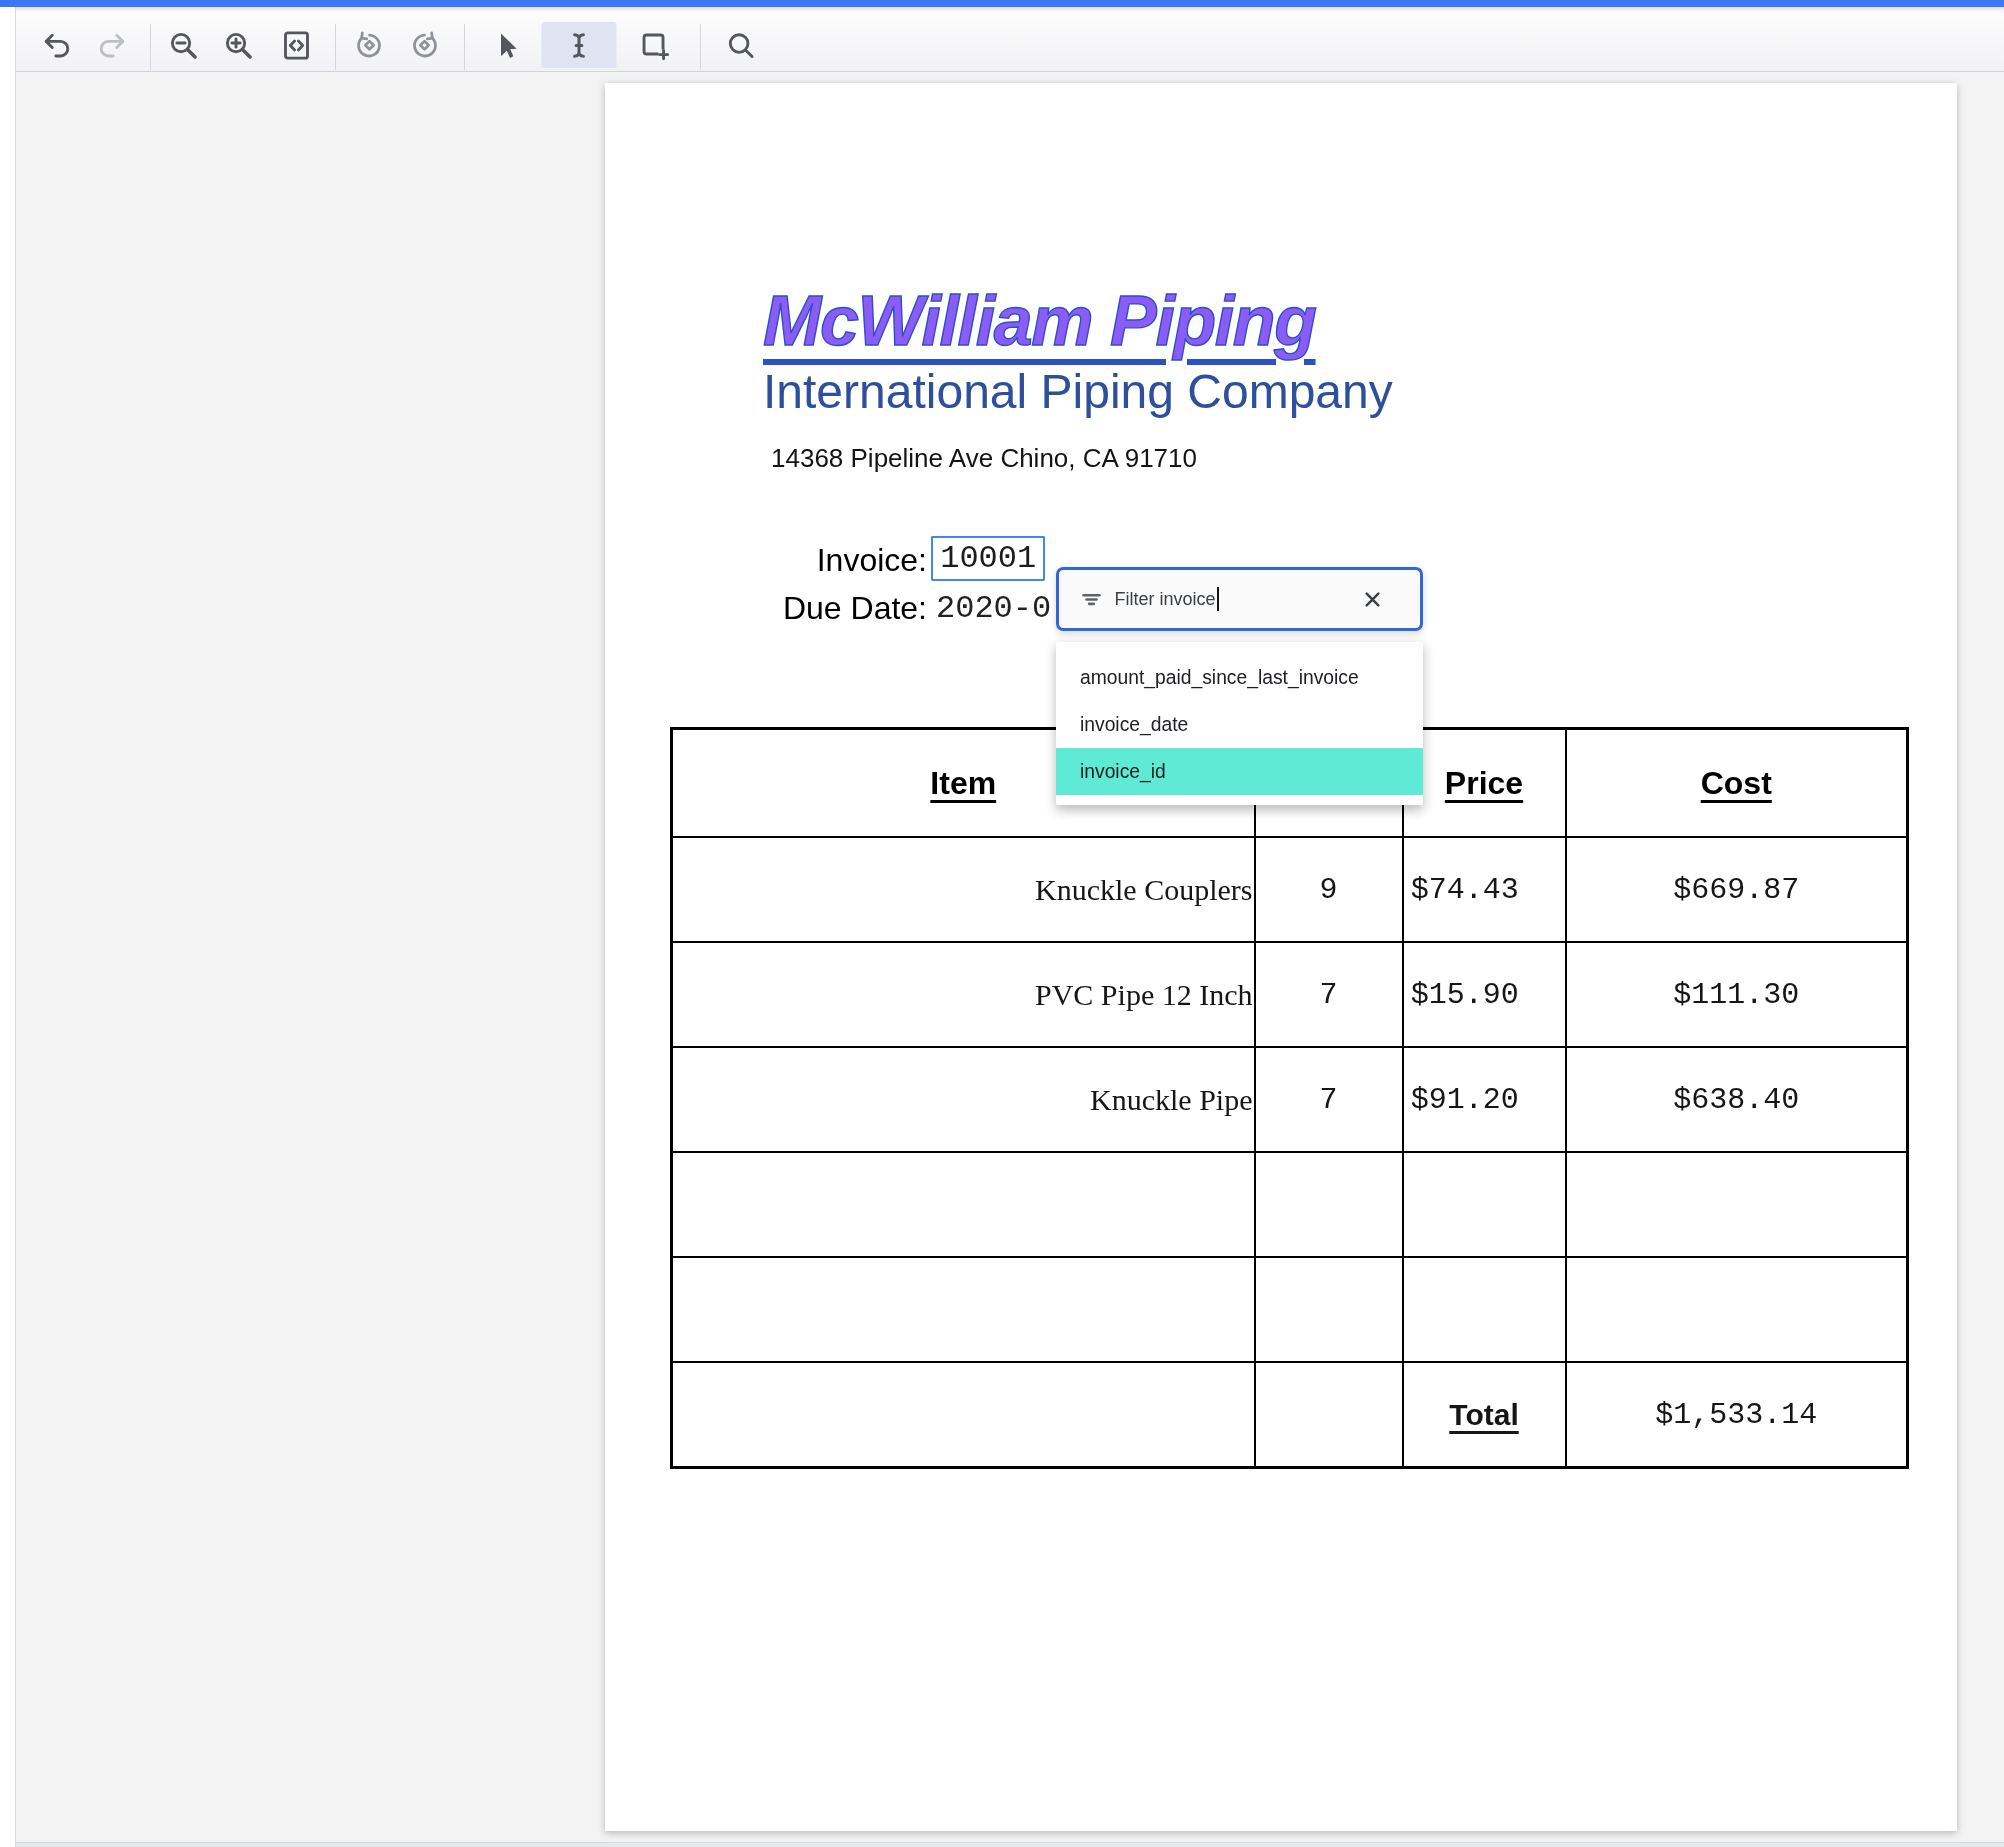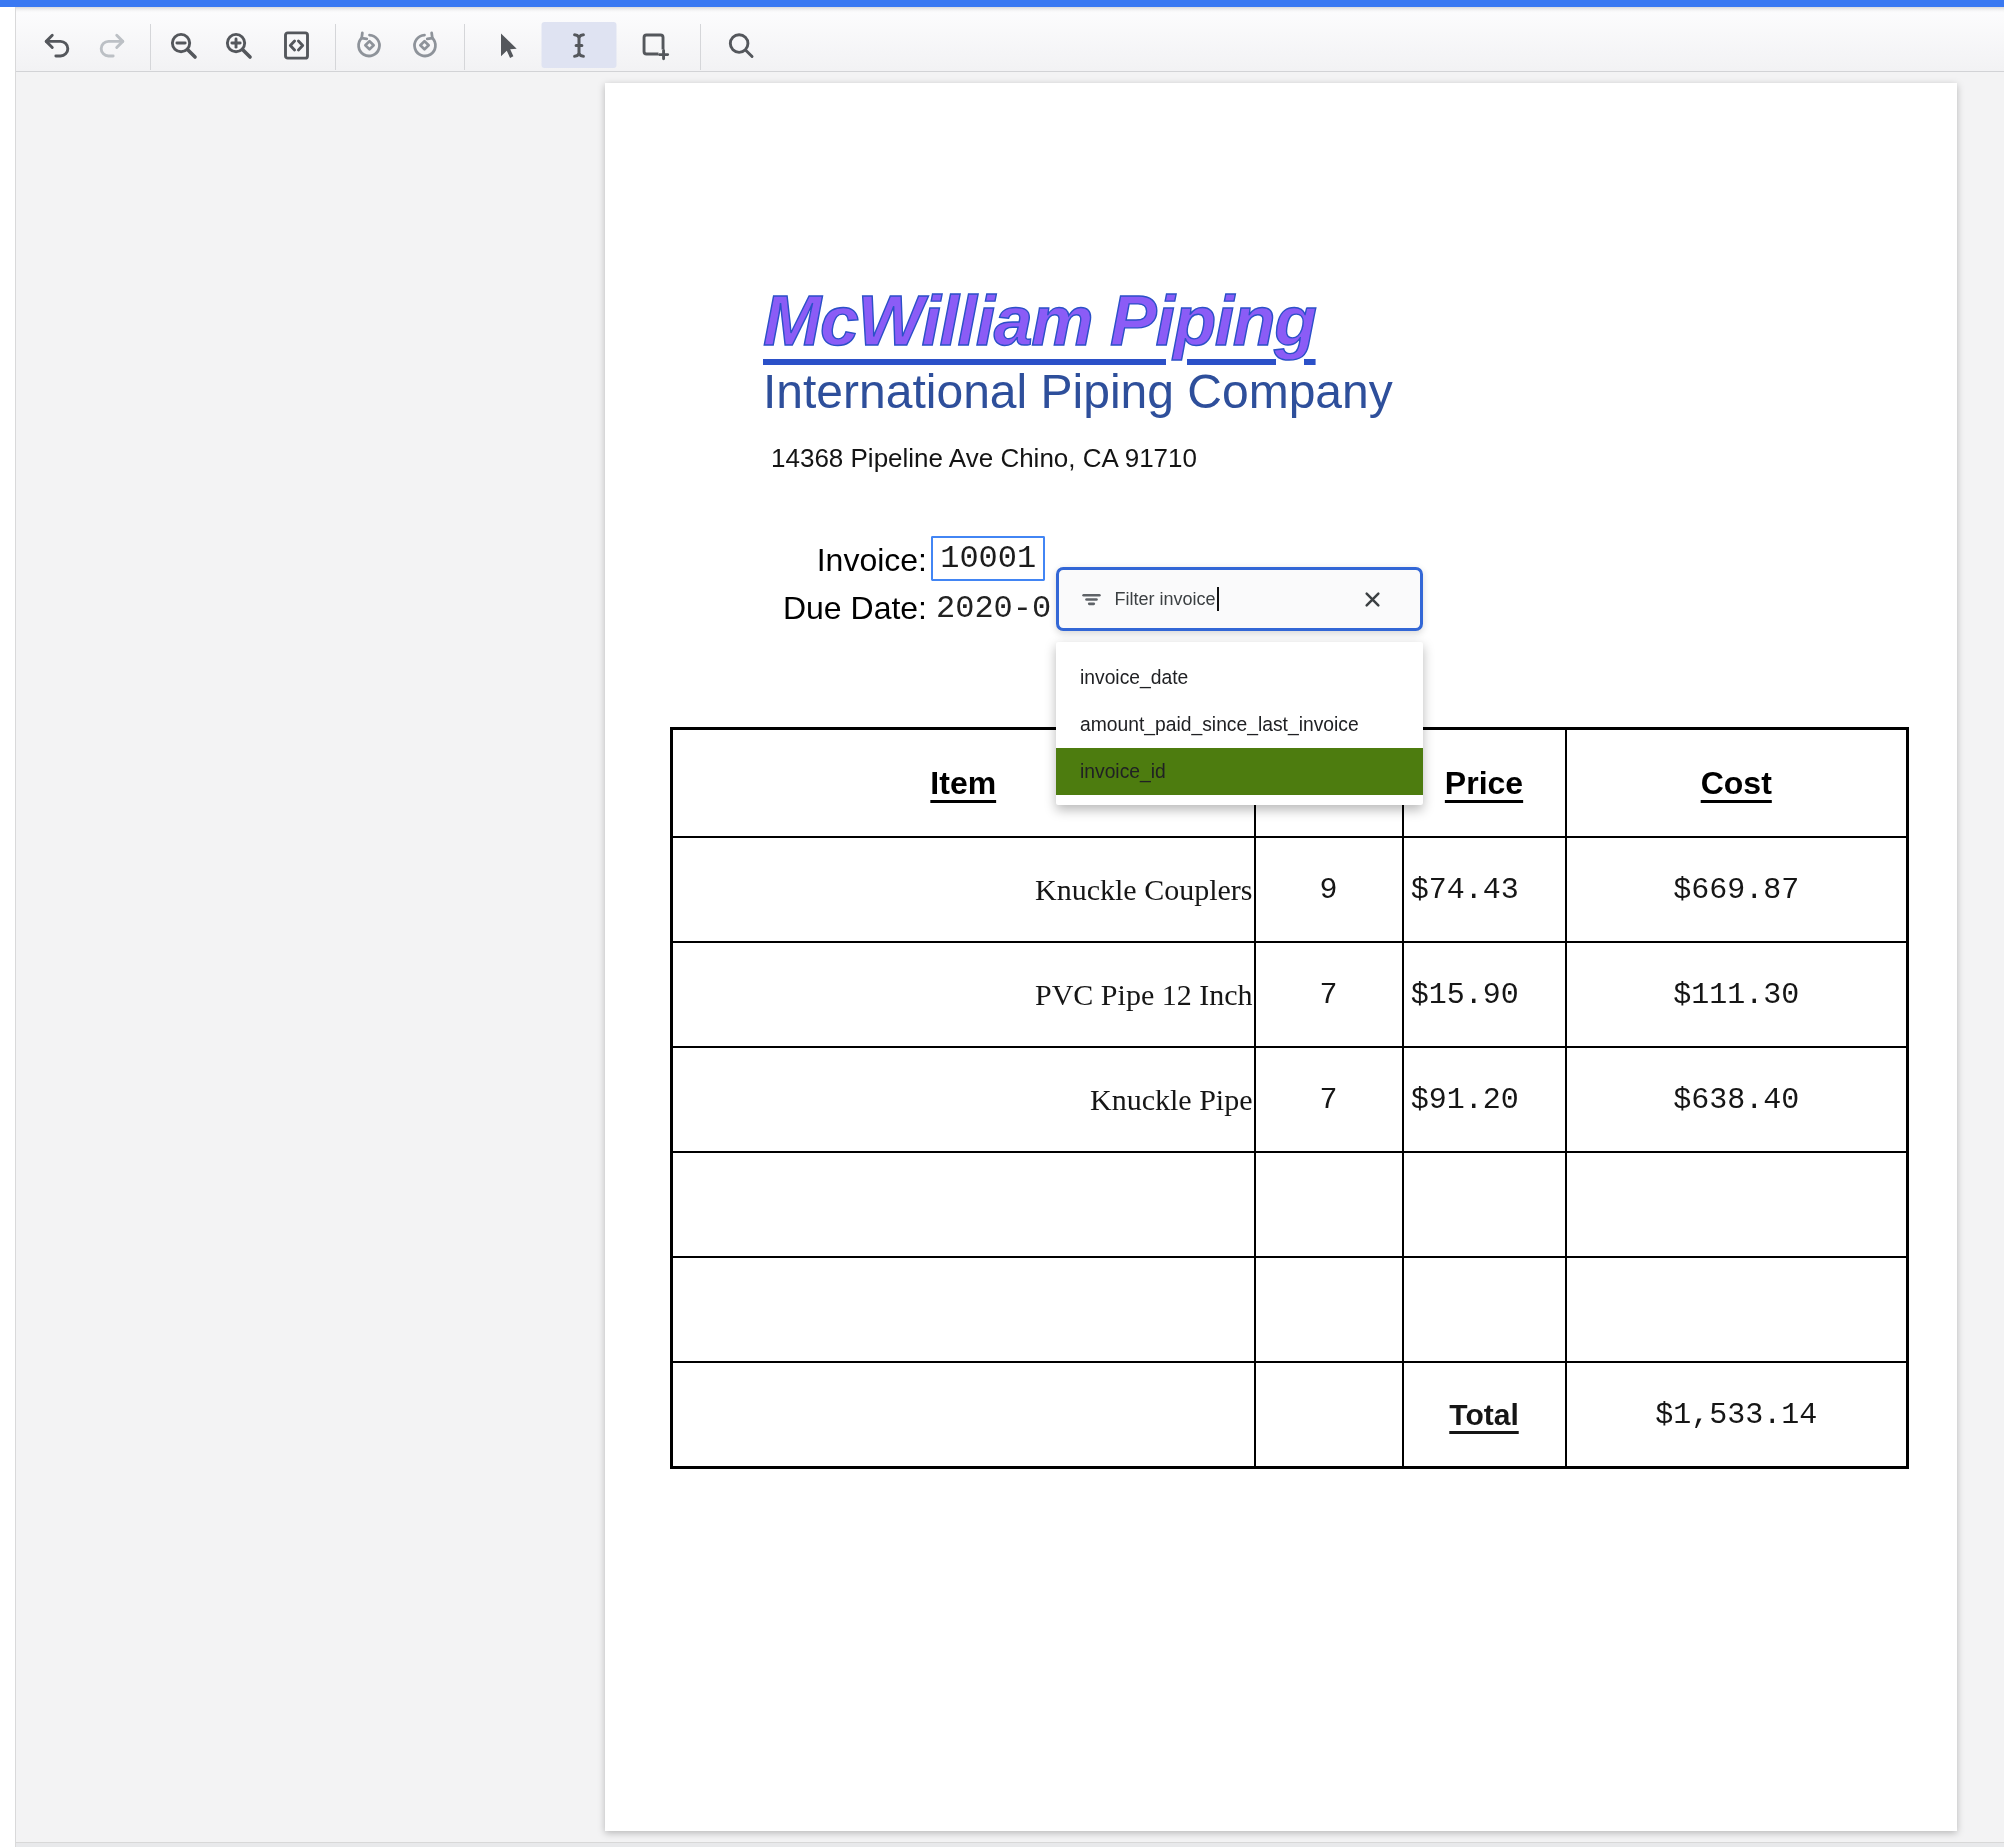--- a/index.html
+++ b/index.html
@@ -58,21 +58,21 @@
                 box-shadow:0 2.9px 7.2px rgba(0,0,0,.15);}
   .filter-text{font-size:18px;color:#3C4043;margin-left:10px;white-space:nowrap;}
   .caret{display:inline-block;width:2.1px;height:24px;background:#111;margin-left:1.4px;vertical-align:middle;}
   .popup-close{margin-left:auto;margin-right:32px;display:flex;align-items:center;justify-content:center;
                width:32px;height:32px;}
   .dropdown{position:absolute;left:451px;top:559px;width:367px;height:163px;background:#ffffff;
             border-radius:2.1px;box-shadow:0 4.3px 11.5px rgba(0,0,0,.28);z-index:30;padding-top:11.5px;
             box-sizing:border-box;}
   .dd-item{height:47px;line-height:47px;padding-left:24px;font-size:19.3px;color:#202124;
            white-space:nowrap;}
-  .dd-item.highlight{background:#4d7c0f;}
+  .dd-item.highlight{background:#5eead4;}
 </style>
 </head>
 <body>
 
 <div class="screen">
 
   <div class="top-bar"></div>
 
   <div class="toolbar">
     <div class="tool" style="left:57px">
@@ -238,20 +238,20 @@
       <span class="filter-text">Filter invoice</span>
         <span class="caret"></span>
       <span class="popup-close">
         <svg width="27" height="27" viewBox="0 0 24 24" fill="none" stroke="#3C4043" stroke-width="2.2" stroke-linecap="round">
           <path d="M6.8 6.8 17.2 17.2M17.2 6.8 6.8 17.2"></path>
         </svg>
       </span>
     </div>
 
     <div class="dropdown">
+      <div class="dd-item">amount_paid_since_last_invoice</div>
       <div class="dd-item">invoice_date</div>
-      <div class="dd-item">amount_paid_since_last_invoice</div>
       <div class="dd-item highlight">invoice_id</div>
     </div>
 
   </div>
 </div>
 
 
 </body></html>

